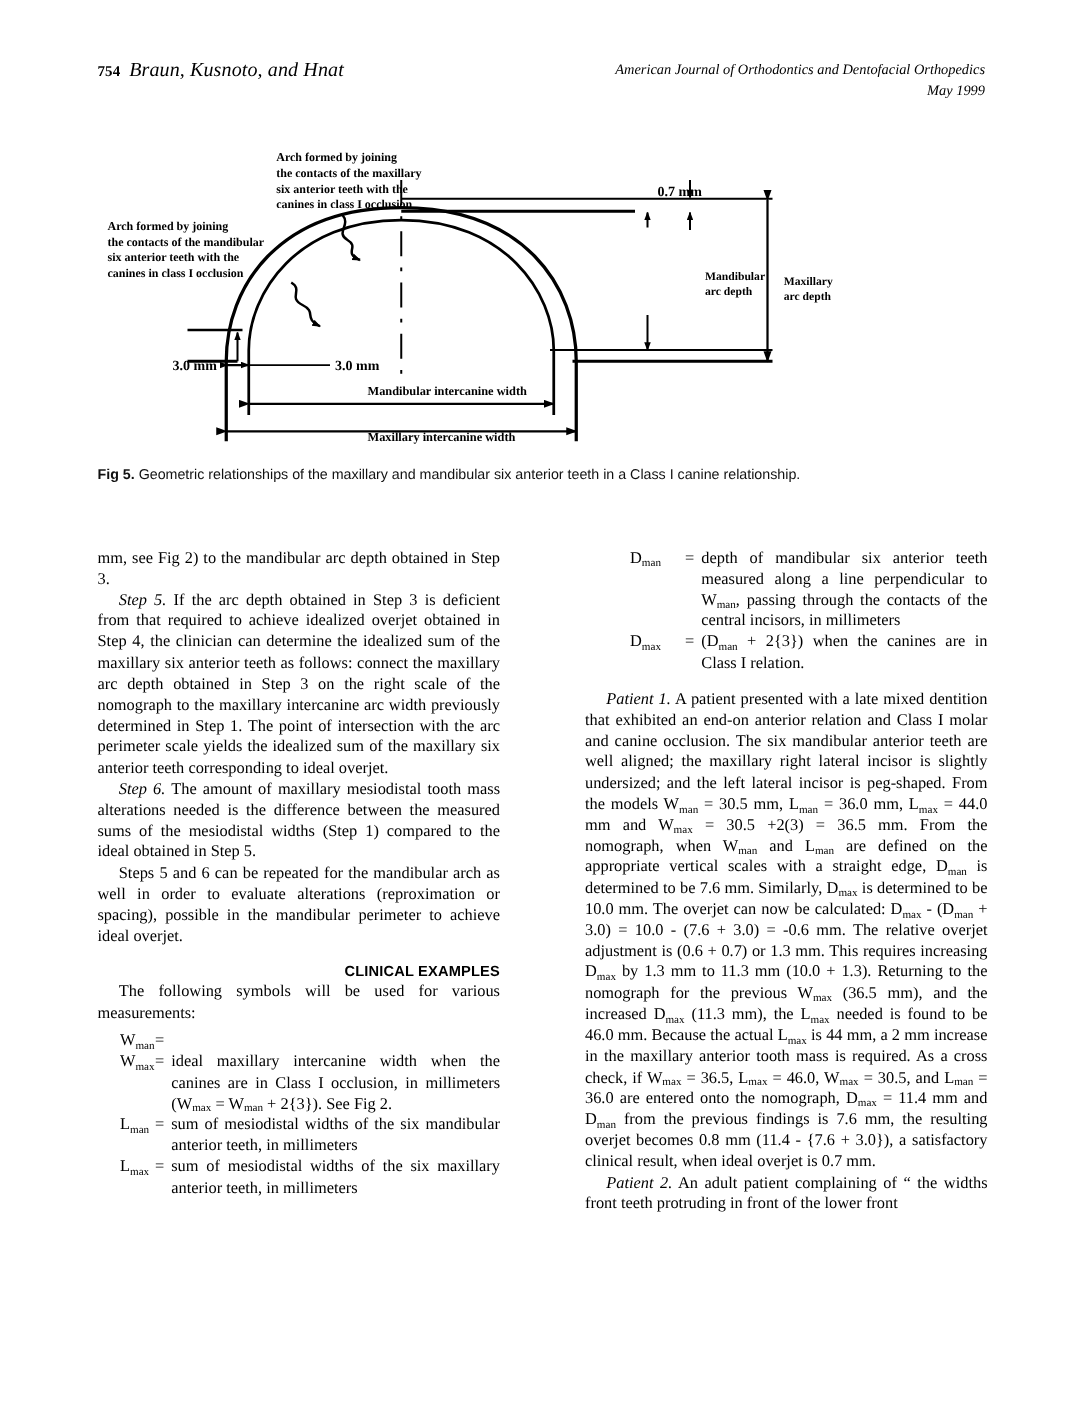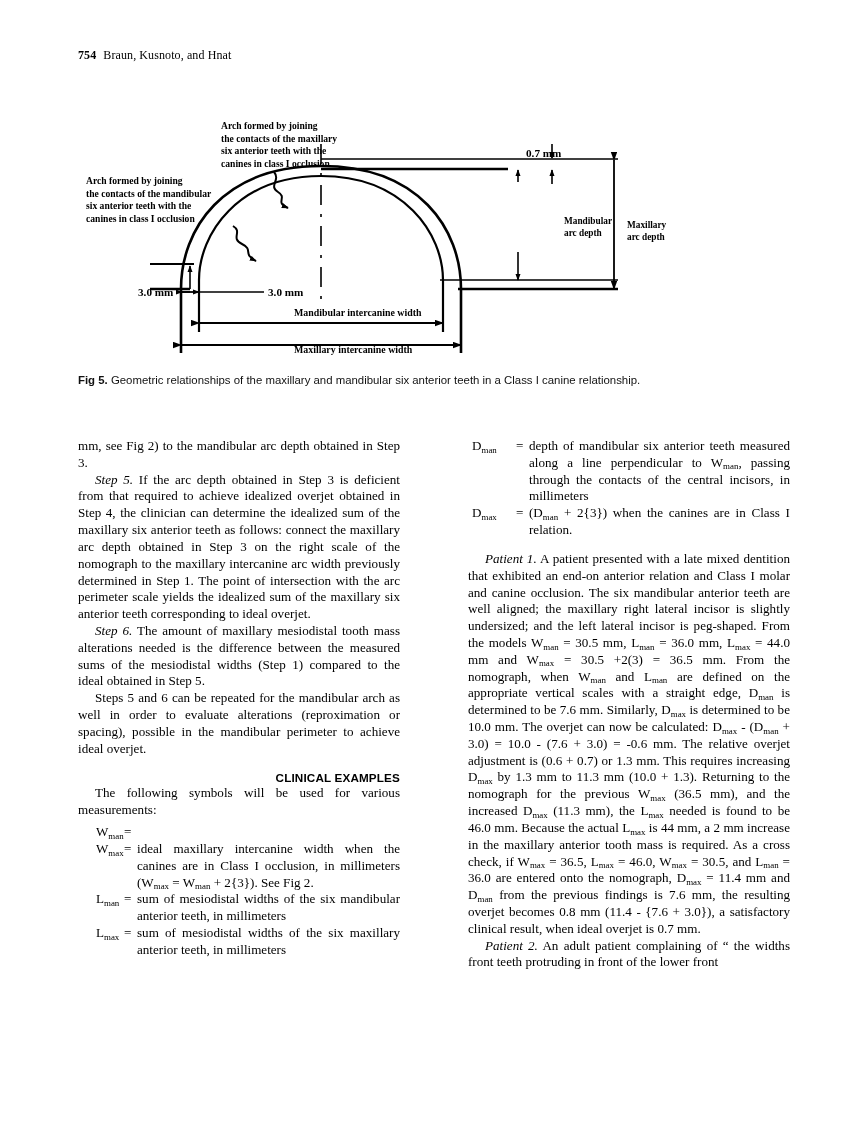--- a/index.html
+++ b/index.html
@@ -38,21 +38,22 @@
     letter-spacing: 0.1px;
     white-space: nowrap;
   }
   .rh-folio {
     font-weight: bold;
     font-style: normal;
     font-size: 12px;
     margin-right: 7px;
   }
   .rh-authors {
-    font-size: 12px;
+    font-style: italic;
+    font-size: 16px;
   }
   .rh-right {
     position: absolute;
     right: 0;
     top: 0;
     text-align: right;
     font-style: italic;
     font-size: 11.5px;
     line-height: 1.45;
     white-space: nowrap;
@@ -151,30 +152,34 @@
   }
   .def-eq {
     flex: 0 0 13px;
     text-align: left;
   }
   .def-txt {
     flex: 1 1 auto;
     text-align: justify;
     hyphens: none;
   }
-  .defs-right .def-sym { padding-left: 4px; flex-basis: 48px; }
+  .defs-right .def-sym { padding-left: 4px; flex-basis: 48px; margin-left: 32px; }
 </style>
 </head>
 <body>
 
 <div class="page">
 
   <div class="running-head">
     <div class="rh-left">
       <span class="rh-folio">754</span><span class="rh-authors">Braun, Kusnoto, and Hnat</span>
+    </div>
+    <div class="rh-right">
+      <div>American Journal of Orthodontics and Dentofacial Orthopedics</div>
+      <div>May 1999</div>
     </div>
   </div>
 
   <div class="figure-block">
     <svg class="fig-svg" width="710" height="310" viewBox="0 0 710 310">
       <defs>
         <marker id="ah" markerWidth="9" markerHeight="9" refX="8" refY="3.2" orient="auto" markerUnits="userSpaceOnUse">
           <path d="M0,0 L9,3.2 L0,6.4 z" fill="#000"></path>
         </marker>
         <marker id="ahs" markerWidth="7" markerHeight="7" refX="6.2" refY="2.6" orient="auto" markerUnits="userSpaceOnUse">

